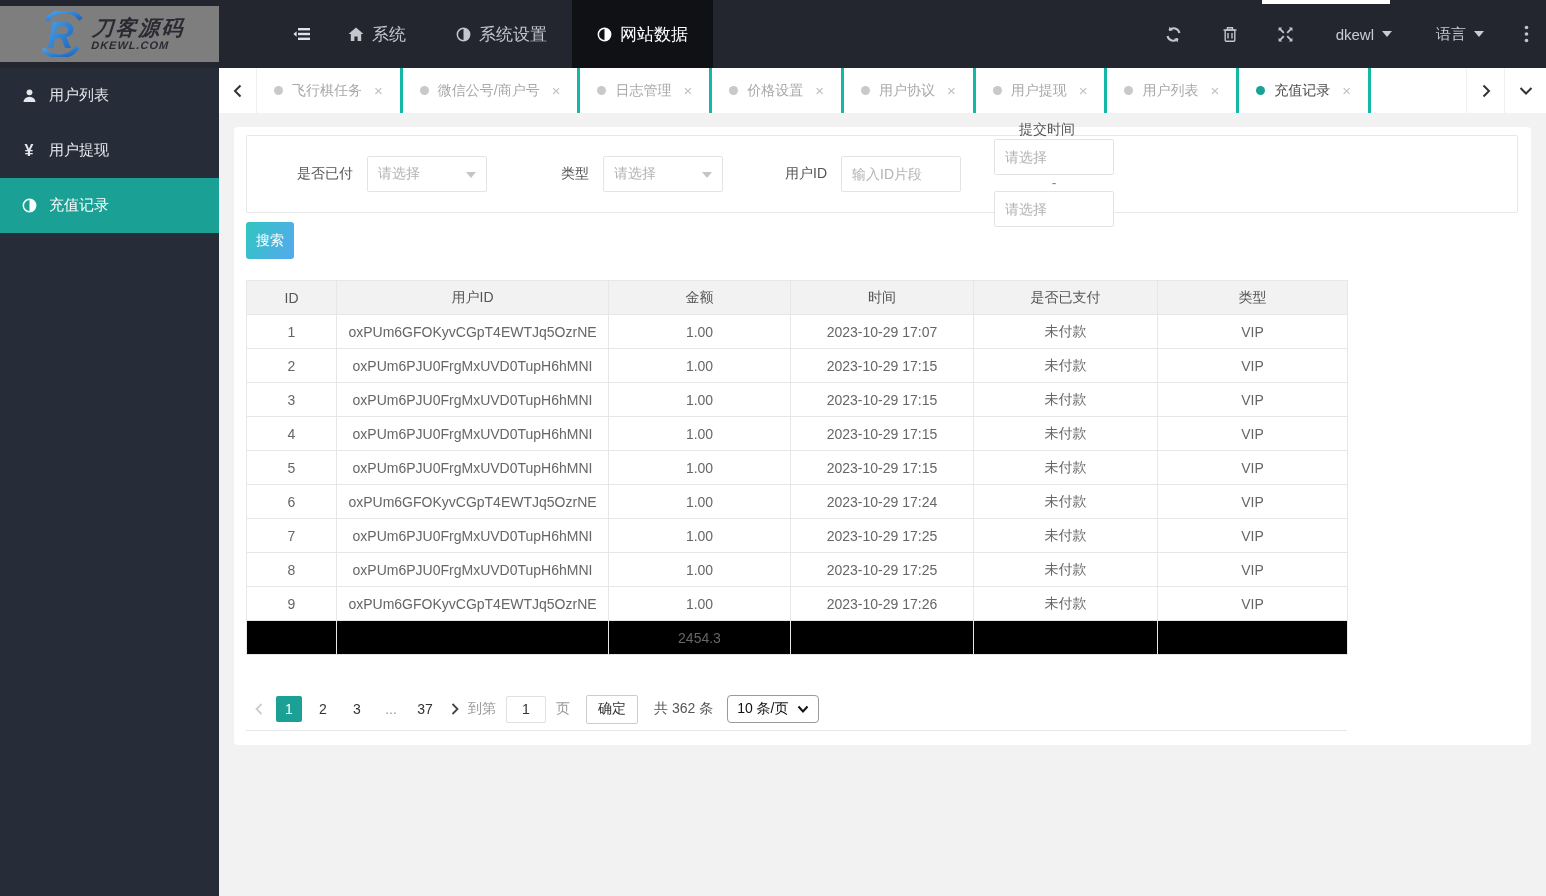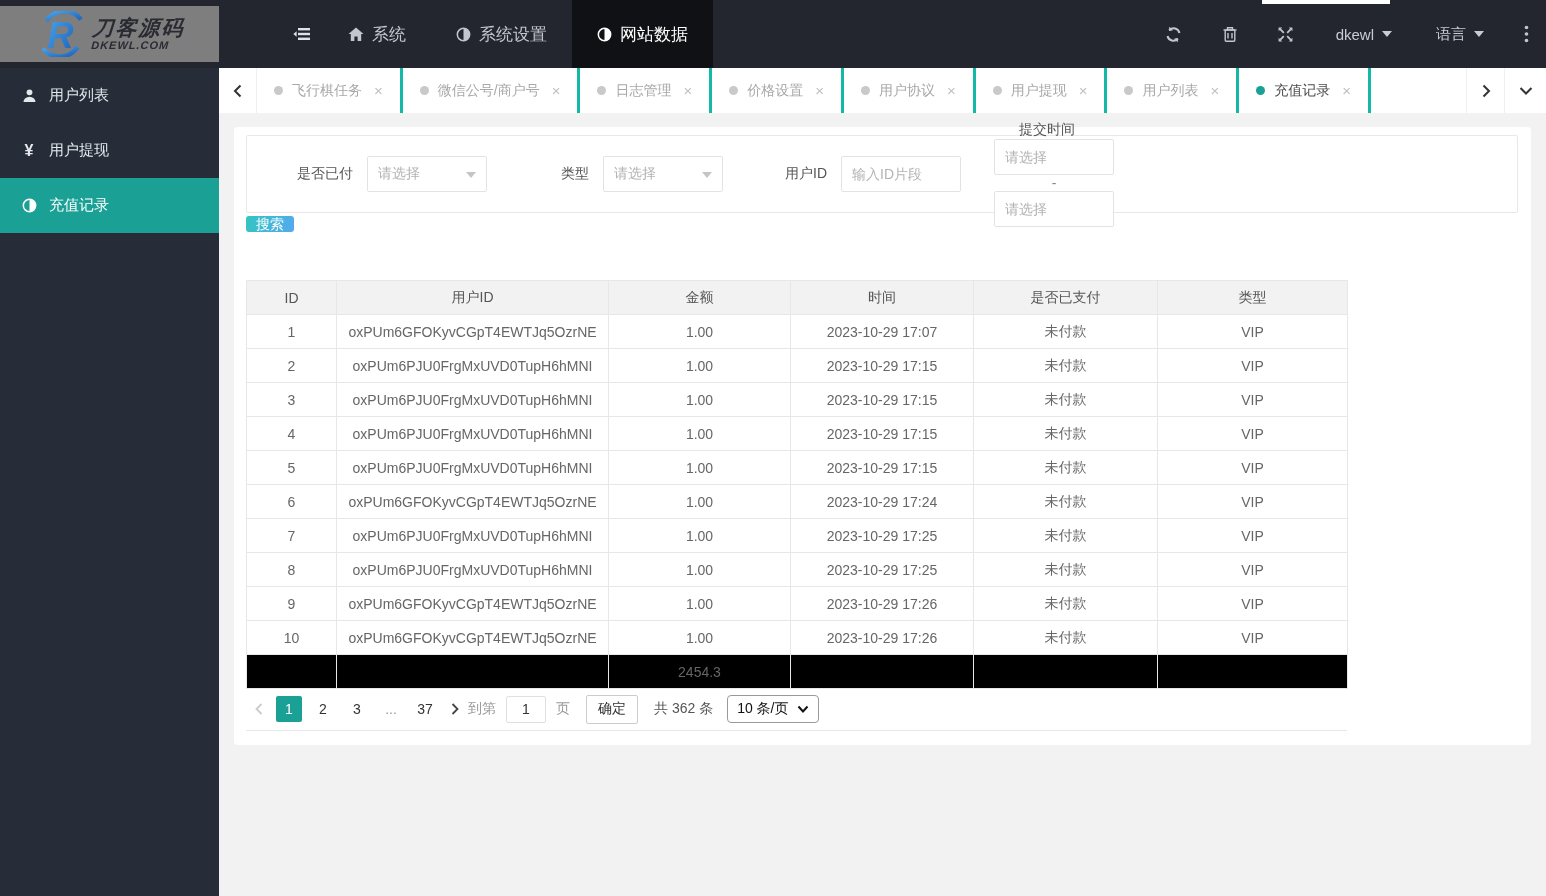--- a/index.html
+++ b/index.html
@@ -50,21 +50,21 @@
   .filterbox { position:absolute; left:12px; top:8px; width:1272px; height:78px; border:1px solid #e8e8e8; border-radius:2px; display:flex; align-items:center; }
   .fgroup { display:flex; align-items:center; }
   .flabel { color:#545454; margin-right:14px; white-space:nowrap; }
   .fselect { width:120px; height:36px; border:1px solid #e3e3e3; border-radius:2px; display:flex; align-items:center; padding:0 10px; color:#b3b3b3; position:relative; cursor:pointer; background:#fff; }
   .fselect .sel-caret { position:absolute; right:10px; top:15px; width:0; height:0; border-left:5px solid transparent; border-right:5px solid transparent; border-top:6px solid #c5c5c5; }
   .finput { width:120px; height:36px; border:1px solid #e3e3e3; border-radius:2px; padding:0 10px; color:#444; font-size:14px; font-family:inherit; outline:none; }
   .finput::placeholder { color:#b3b3b3; }
   .dash { color:#888; margin:0 10px; }
   .g1 { margin-left:50px; } .g2 { margin-left:74px; } .g3 { margin-left:62px; } .g4 { margin-left:33px;flex-direction:column; }
 
-  .search-btn { position:absolute; left:12px; top:89px; width:48px; height:16px; border:none; border-radius:3px; background:linear-gradient(115deg,#31c5bf 0%,#55a9f0 100%); color:#fff; font-size:14px; font-family:inherit; cursor:pointer; }
+  .search-btn { position:absolute; left:12px; top:95px; width:48px; height:37px; border:none; border-radius:3px; background:linear-gradient(115deg,#31c5bf 0%,#55a9f0 100%); color:#fff; font-size:14px; font-family:inherit; cursor:pointer; }
 
   .tablewrap { position:absolute; left:12px; top:153px; width:1101px; }
   table { border-collapse:collapse; width:1101px; table-layout:fixed; }
   th,td { border:1px solid #e7e7e7; height:34px; text-align:center; font-weight:normal; font-size:14px; overflow:hidden; white-space:nowrap; }
   th { background:#f2f2f2; color:#555; }
   td { color:#666; background:#fff; }
   tr.summary td { background:#000000; }
 
   .pager { position:absolute; left:12px; top:561px; width:1101px; height:43px; border-bottom:1px solid #e7e7e7; display:flex; align-items:center; color:#555; }
   .pg-arrow { width:26px; height:26px; display:flex; align-items:center; justify-content:center; cursor:pointer; color:#444; }
@@ -386,28 +386,20 @@
               <td>VIP</td>
             </tr>
             <tr>
               <td>9</td>
               <td>oxPUm6GFOKyvCGpT4EWTJq5OzrNE</td>
               <td>1.00</td>
               <td>2023-10-29 17:26</td>
               <td>未付款</td>
               <td>VIP</td>
             </tr>
-            <tr>
-              <td>10</td>
-              <td>oxPUm6GFOKyvCGpT4EWTJq5OzrNE</td>
-              <td>1.00</td>
-              <td>2023-10-29 17:26</td>
-              <td>未付款</td>
-              <td>VIP</td>
-            </tr>
             <tr class="summary">
               <td></td>
               <td></td>
               <td>2454.3</td>
               <td></td>
               <td></td>
               <td></td>
             </tr>
           </tbody>
         </table>

